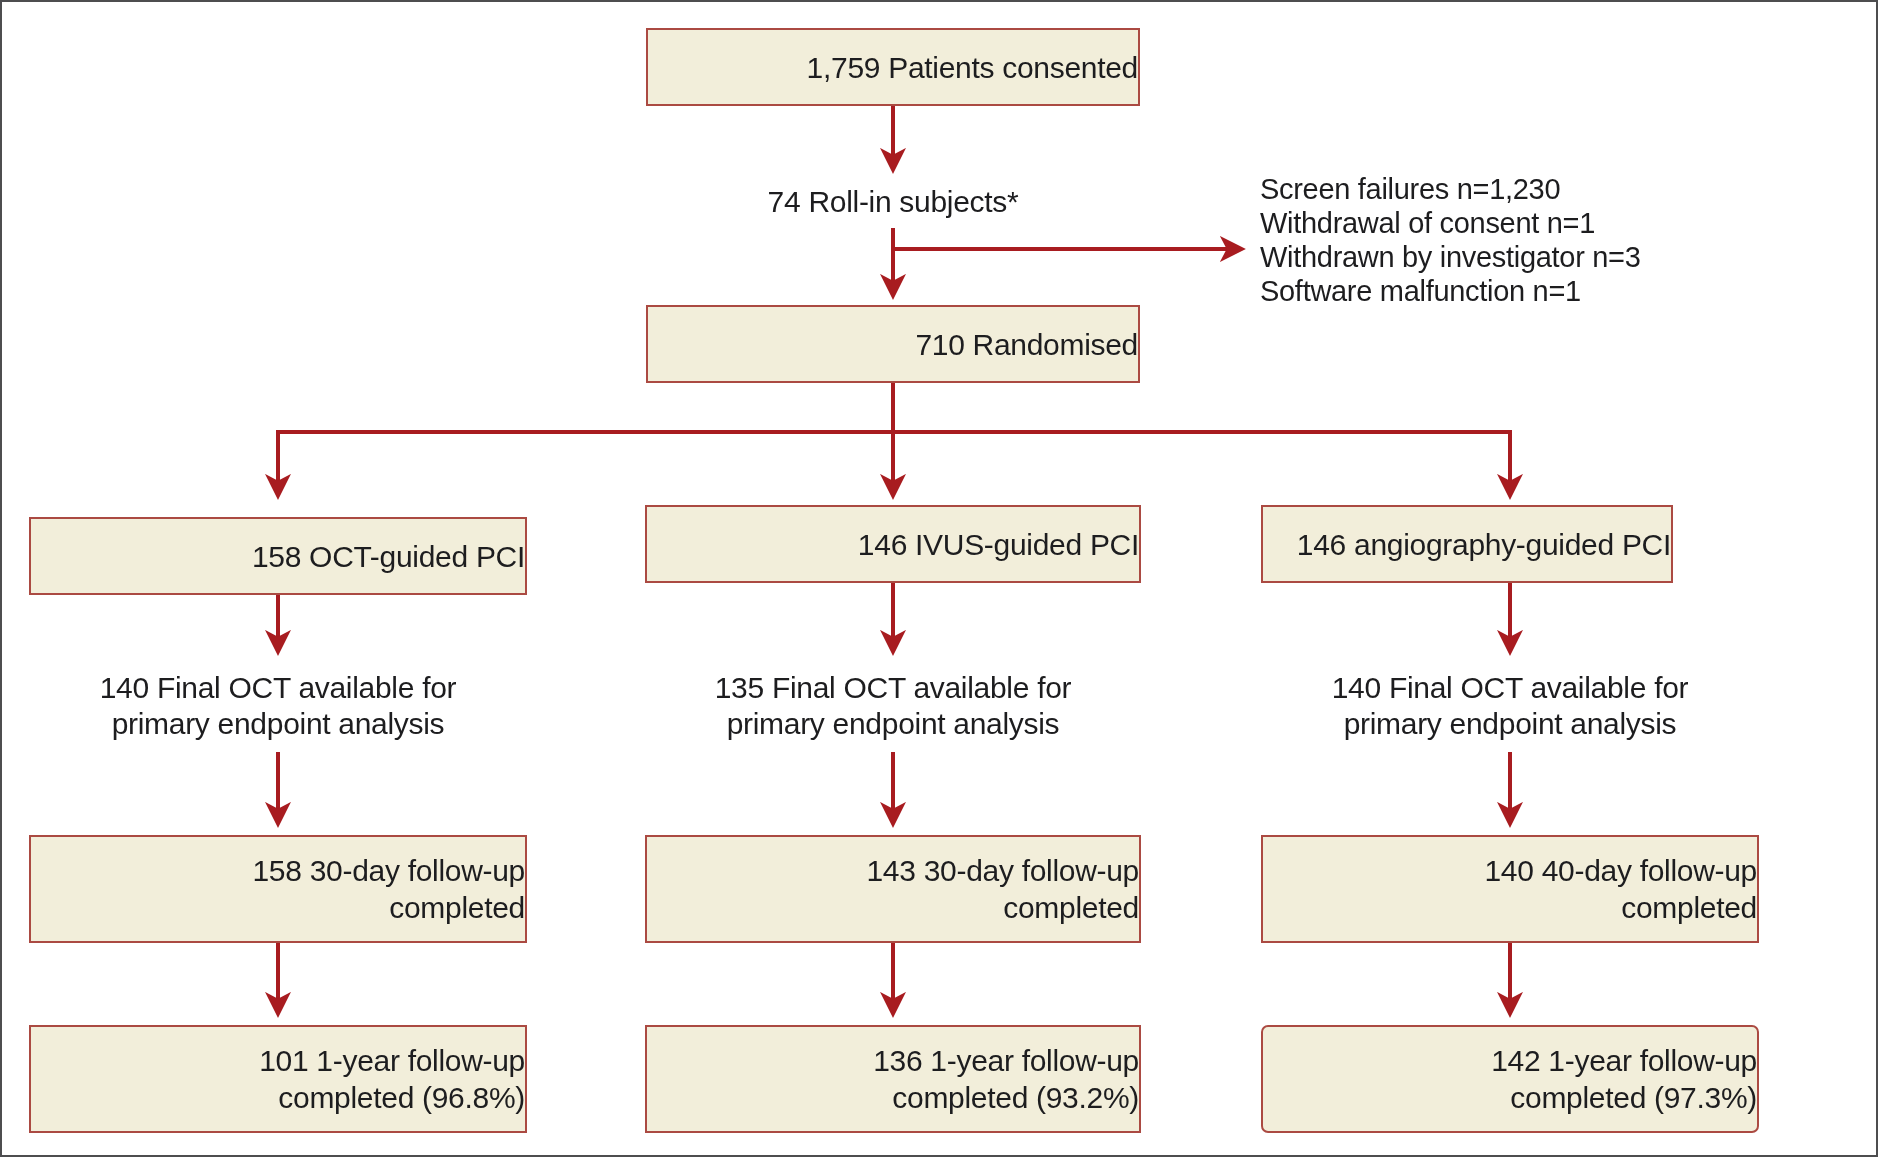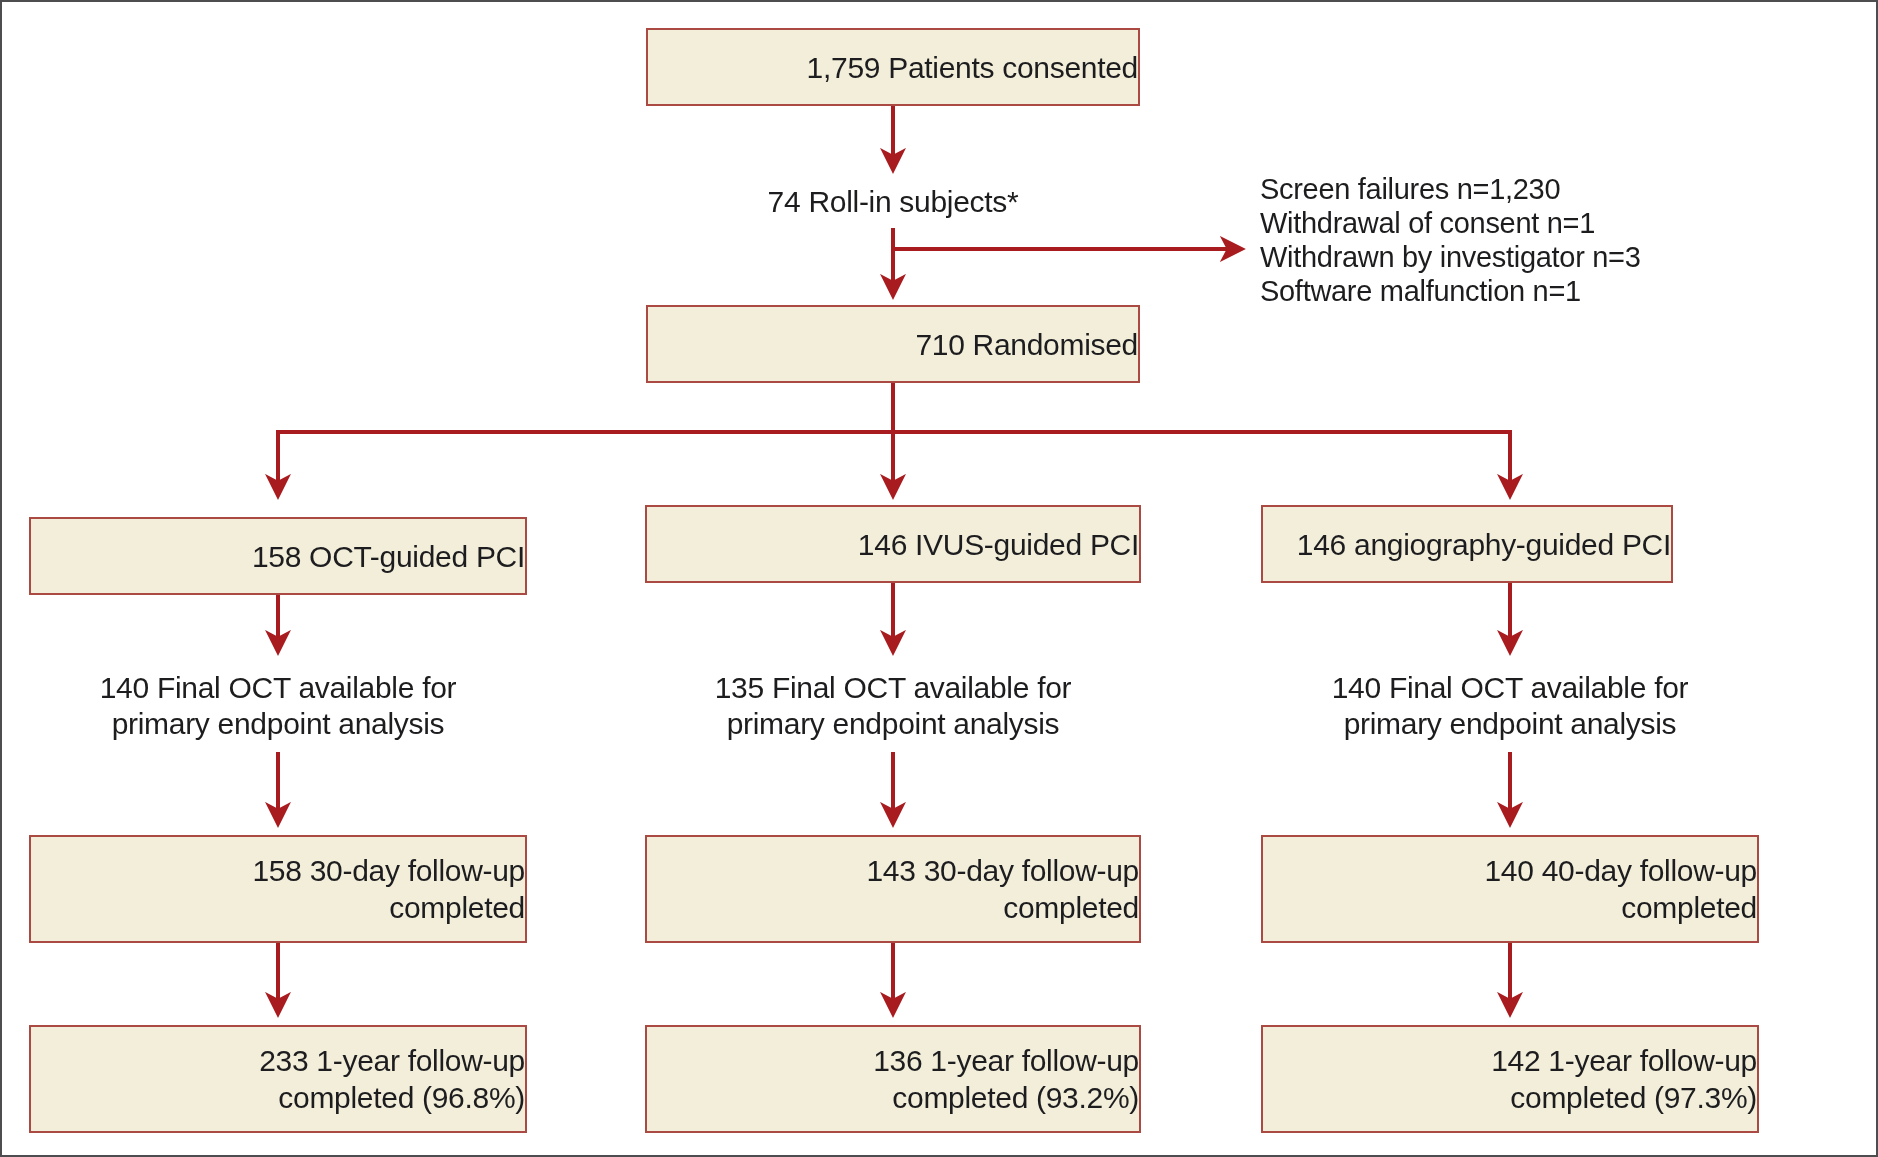--- a/index.html
+++ b/index.html
@@ -128,25 +128,25 @@
   <div class="fbox" style="left:643px;top:833px;width:496px;height:108px;">
     <div>143 30-day follow-up</div>
     <div>completed</div>
   </div>
   <div class="fbox" style="left:1259px;top:833px;width:498px;height:108px;">
     <div>140 40-day follow-up</div>
     <div>completed</div>
   </div>
 
   <div class="fbox" style="left:27px;top:1023px;width:498px;height:108px;">
-    <div>233 1-year follow-up</div>
+    <div>101 1-year follow-up</div>
     <div>completed (96.8%)</div>
   </div>
   <div class="fbox" style="left:643px;top:1023px;width:496px;height:108px;">
     <div>136 1-year follow-up</div>
     <div>completed (93.2%)</div>
   </div>
-  <div class="fbox" style="left:1259px;top:1023px;width:498px;height:108px;">
+  <div class="fbox" style="left:1259px;top:1023px;width:498px;height:108px;border-radius:7px;">
     <div>142 1-year follow-up</div>
     <div>completed (97.3%)</div>
   </div>
 
 </div>
 
 </body></html>

